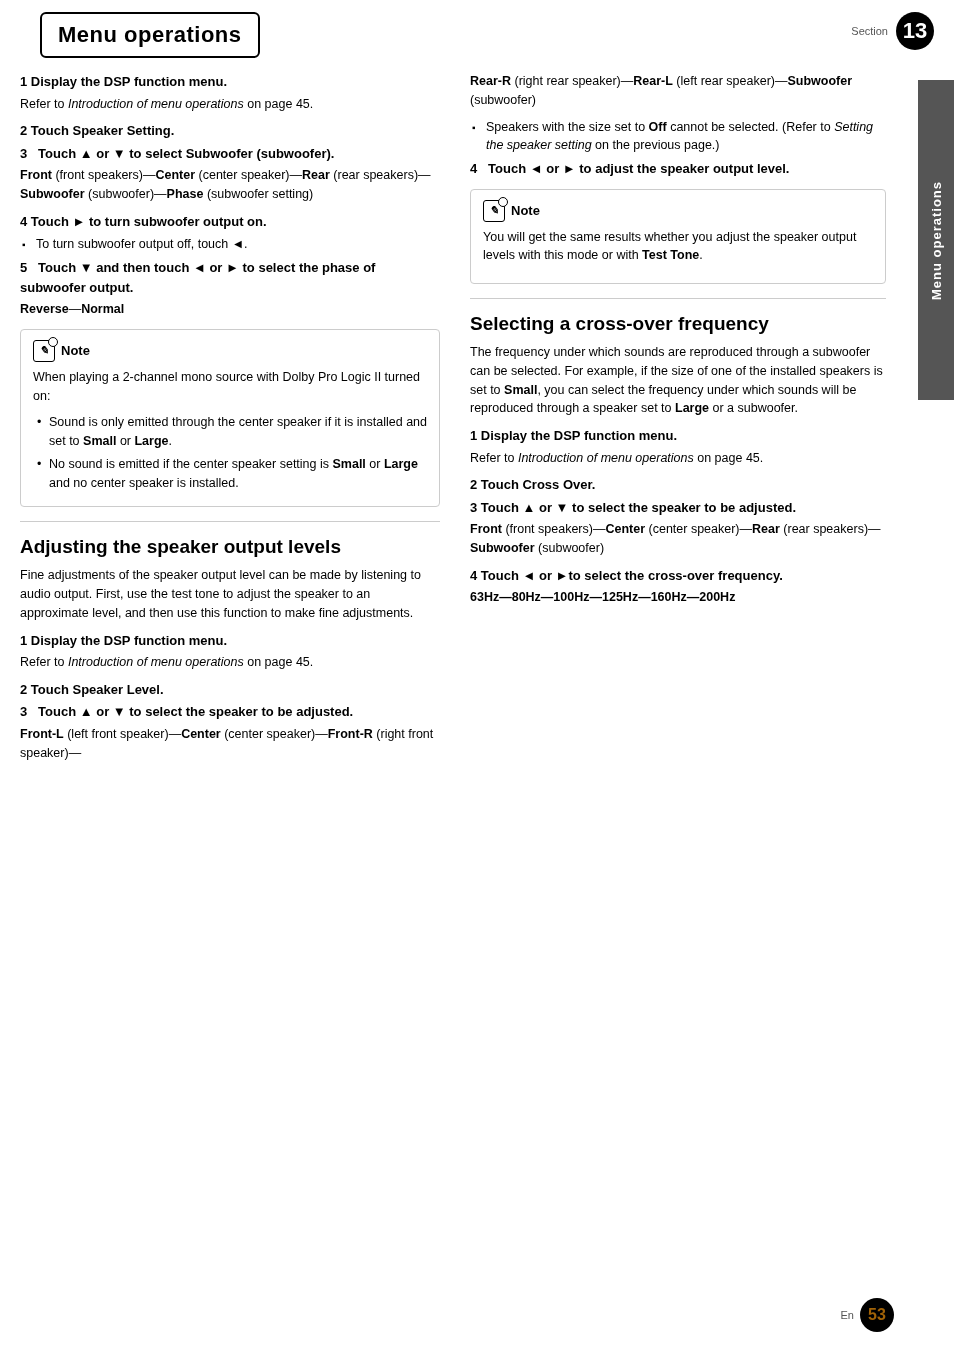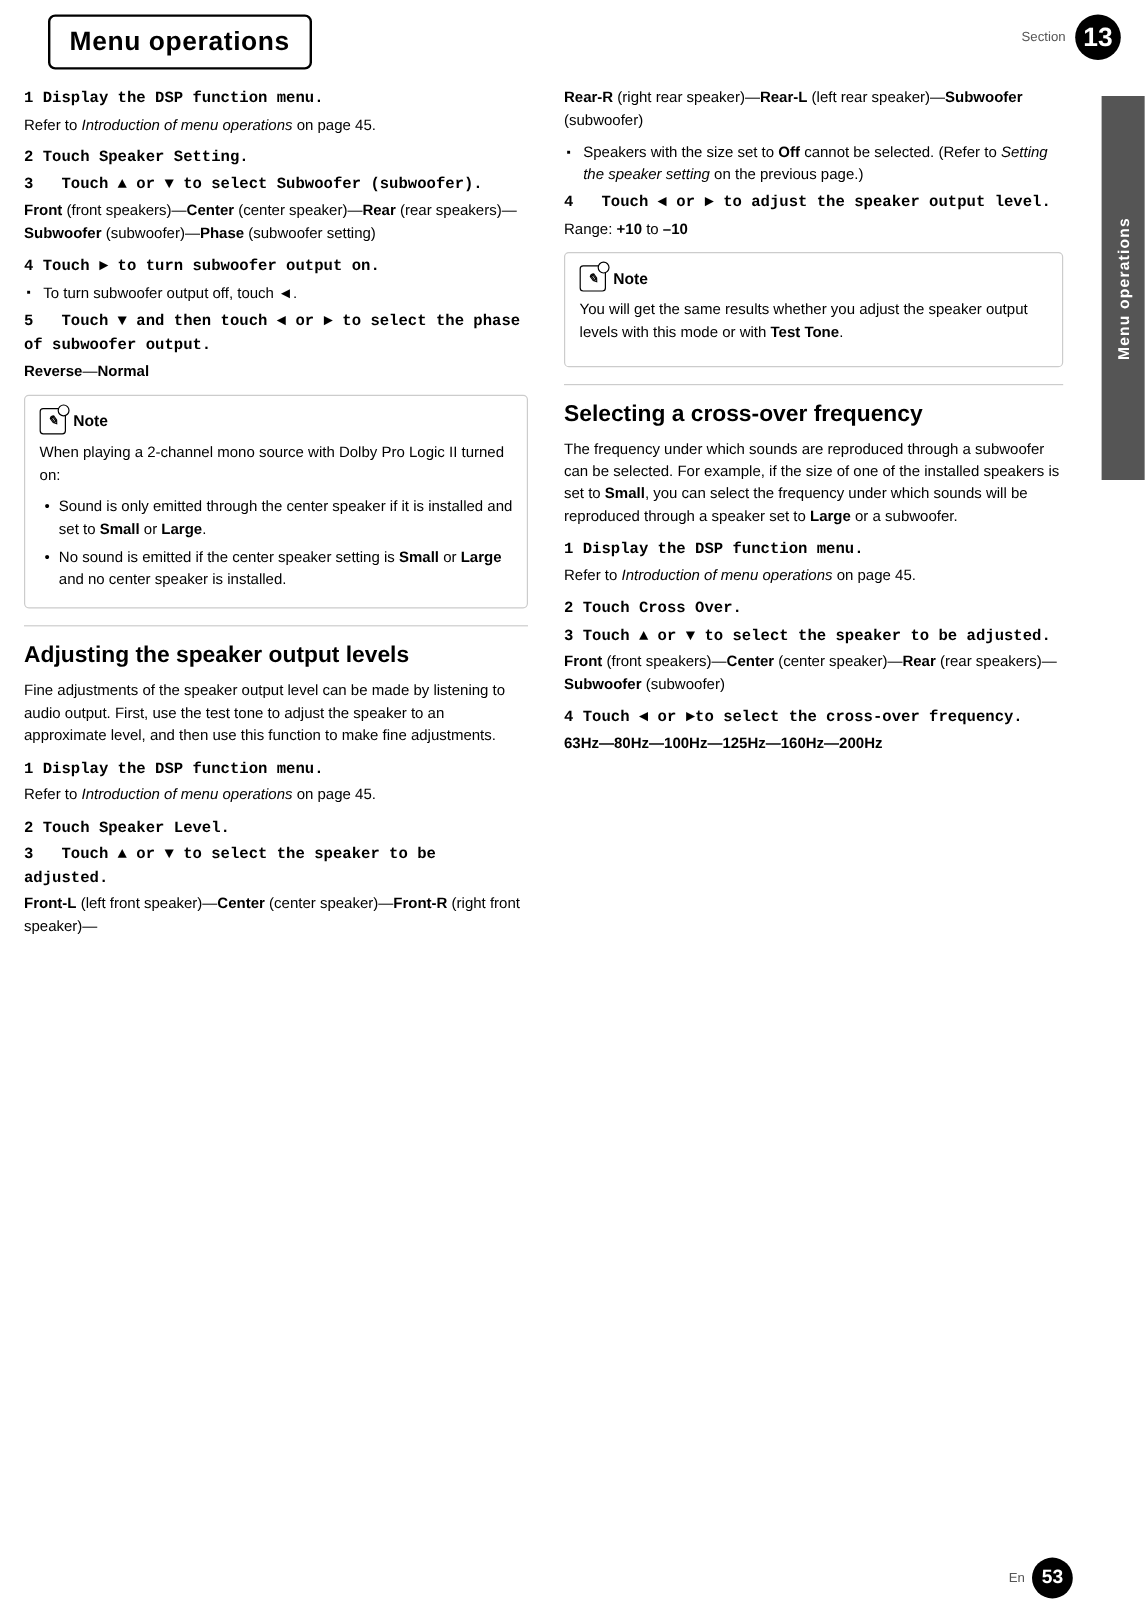--- a/index.html
+++ b/index.html
@@ -110,21 +110,20 @@
     .right-col {
       flex: 1;
       padding: 0 68px 0 10px;
     }
 
     
     .step-heading {
       font-weight: bold;
       font-size: 13px;
       margin-bottom: 3px;
-      font-family: Liberation Mono, monospace;
     }
 
     .step-text {
       font-size: 12.5px;
       line-height: 1.5;
       margin-bottom: 8px;
     }
 
     .italic { font-style: italic; }
 
@@ -242,21 +241,21 @@
     }
 
     .page-num-label {
       font-size: 11px;
       color: #555;
       margin-right: 6px;
     }
 
     .page-num-circle {
       background: #000;
-      color: #ffffff;
+      color: #a16207;
       border-radius: 50%;
       width: 34px;
       height: 34px;
       display: flex;
       align-items: center;
       justify-content: center;
       font-size: 16px;
       font-weight: bold;
     }
 
@@ -342,21 +341,20 @@
 
       <p class="step-text">
         <strong>Rear-R</strong> (right rear speaker)—<strong>Rear-L</strong> (left rear speaker)—<strong>Subwoofer</strong> (subwoofer)
       </p>
 
       <ul class="square-bullet-list">
         <li>Speakers with the size set to <strong>Off</strong> cannot be selected. (Refer to <span class="italic">Setting the speaker setting</span> on the previous page.)</li>
       </ul>
 
       <p class="step-heading">4&nbsp;&nbsp;&nbsp;Touch ◄ or ► to adjust the speaker output level.</p>
-      <p class="step-text">Range: <strong>+10</strong> to <strong>–10</strong></p>
 
       <div class="note-box">
         <div class="note-title-row">
           <div class="note-icon">✎</div>
           <span class="note-label">Note</span>
         </div>
         <p class="step-text">
           You will get the same results whether you adjust the speaker output levels with this mode or with <strong>Test Tone</strong>.
         </p>
       </div>

